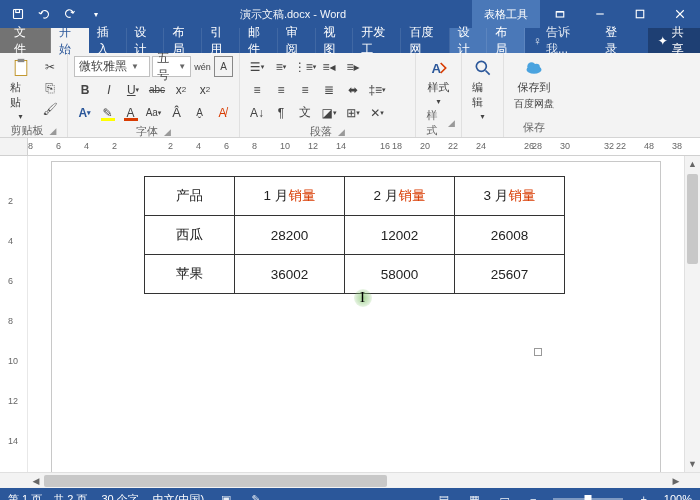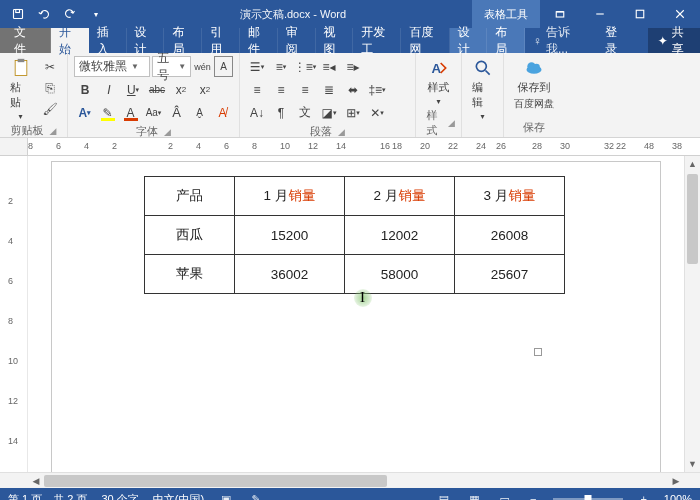--- a/index.html
+++ b/index.html
@@ -313,21 +313,21 @@
       <span class="tick" style="left: 196px;">6</span>
       <span class="tick" style="left: 224px;">8</span>
       <span class="tick" style="left: 252px;">10</span>
       <span class="tick" style="left: 280px;">12</span>
       <span class="tick" style="left: 308px;">14</span>
       <span class="tick" style="left: 352px;">16</span>
       <span class="tick" style="left: 364px;">18</span>
       <span class="tick" style="left: 392px;">20</span>
       <span class="tick" style="left: 420px;">22</span>
       <span class="tick" style="left: 448px; text-align: right;">24</span>
-      <span class="tick" style="left: 468px;">26</span>
+      <span class="tick" style="left: 496px;">26</span>
       <span class="tick" style="left: 504px;">28</span>
       <span class="tick" style="left: 532px;">30</span>
       <span class="tick" style="left: 576px;">32</span>
       <span class="tick" style="left: 588px;">22</span>
       <span class="tick" style="left: 616px;">48</span>
       <span class="tick" style="left: 644px;">38</span>
     </div>
 </div>
 
 <div class="docarea">
@@ -345,21 +345,21 @@
       <table class="wtable" id="wtable">
           <tbody>
             <tr>
               <td style="width:90px">产品</td>
               <td style="width:110px">1 月<span class="hl">销量</span></td>
               <td style="width:110px">2 月<span class="hl">销量</span></td>
               <td style="width:110px">3 月<span class="hl">销量</span></td>
             </tr>
             <tr>
               <td>西瓜</td>
-              <td>15200</td>
+              <td>28200</td>
               <td>12002</td>
               <td>26008</td>
             </tr>
             <tr>
               <td>苹果</td>
               <td>36002</td>
               <td>58000</td>
               <td>25607</td>
             </tr>
           </tbody>

